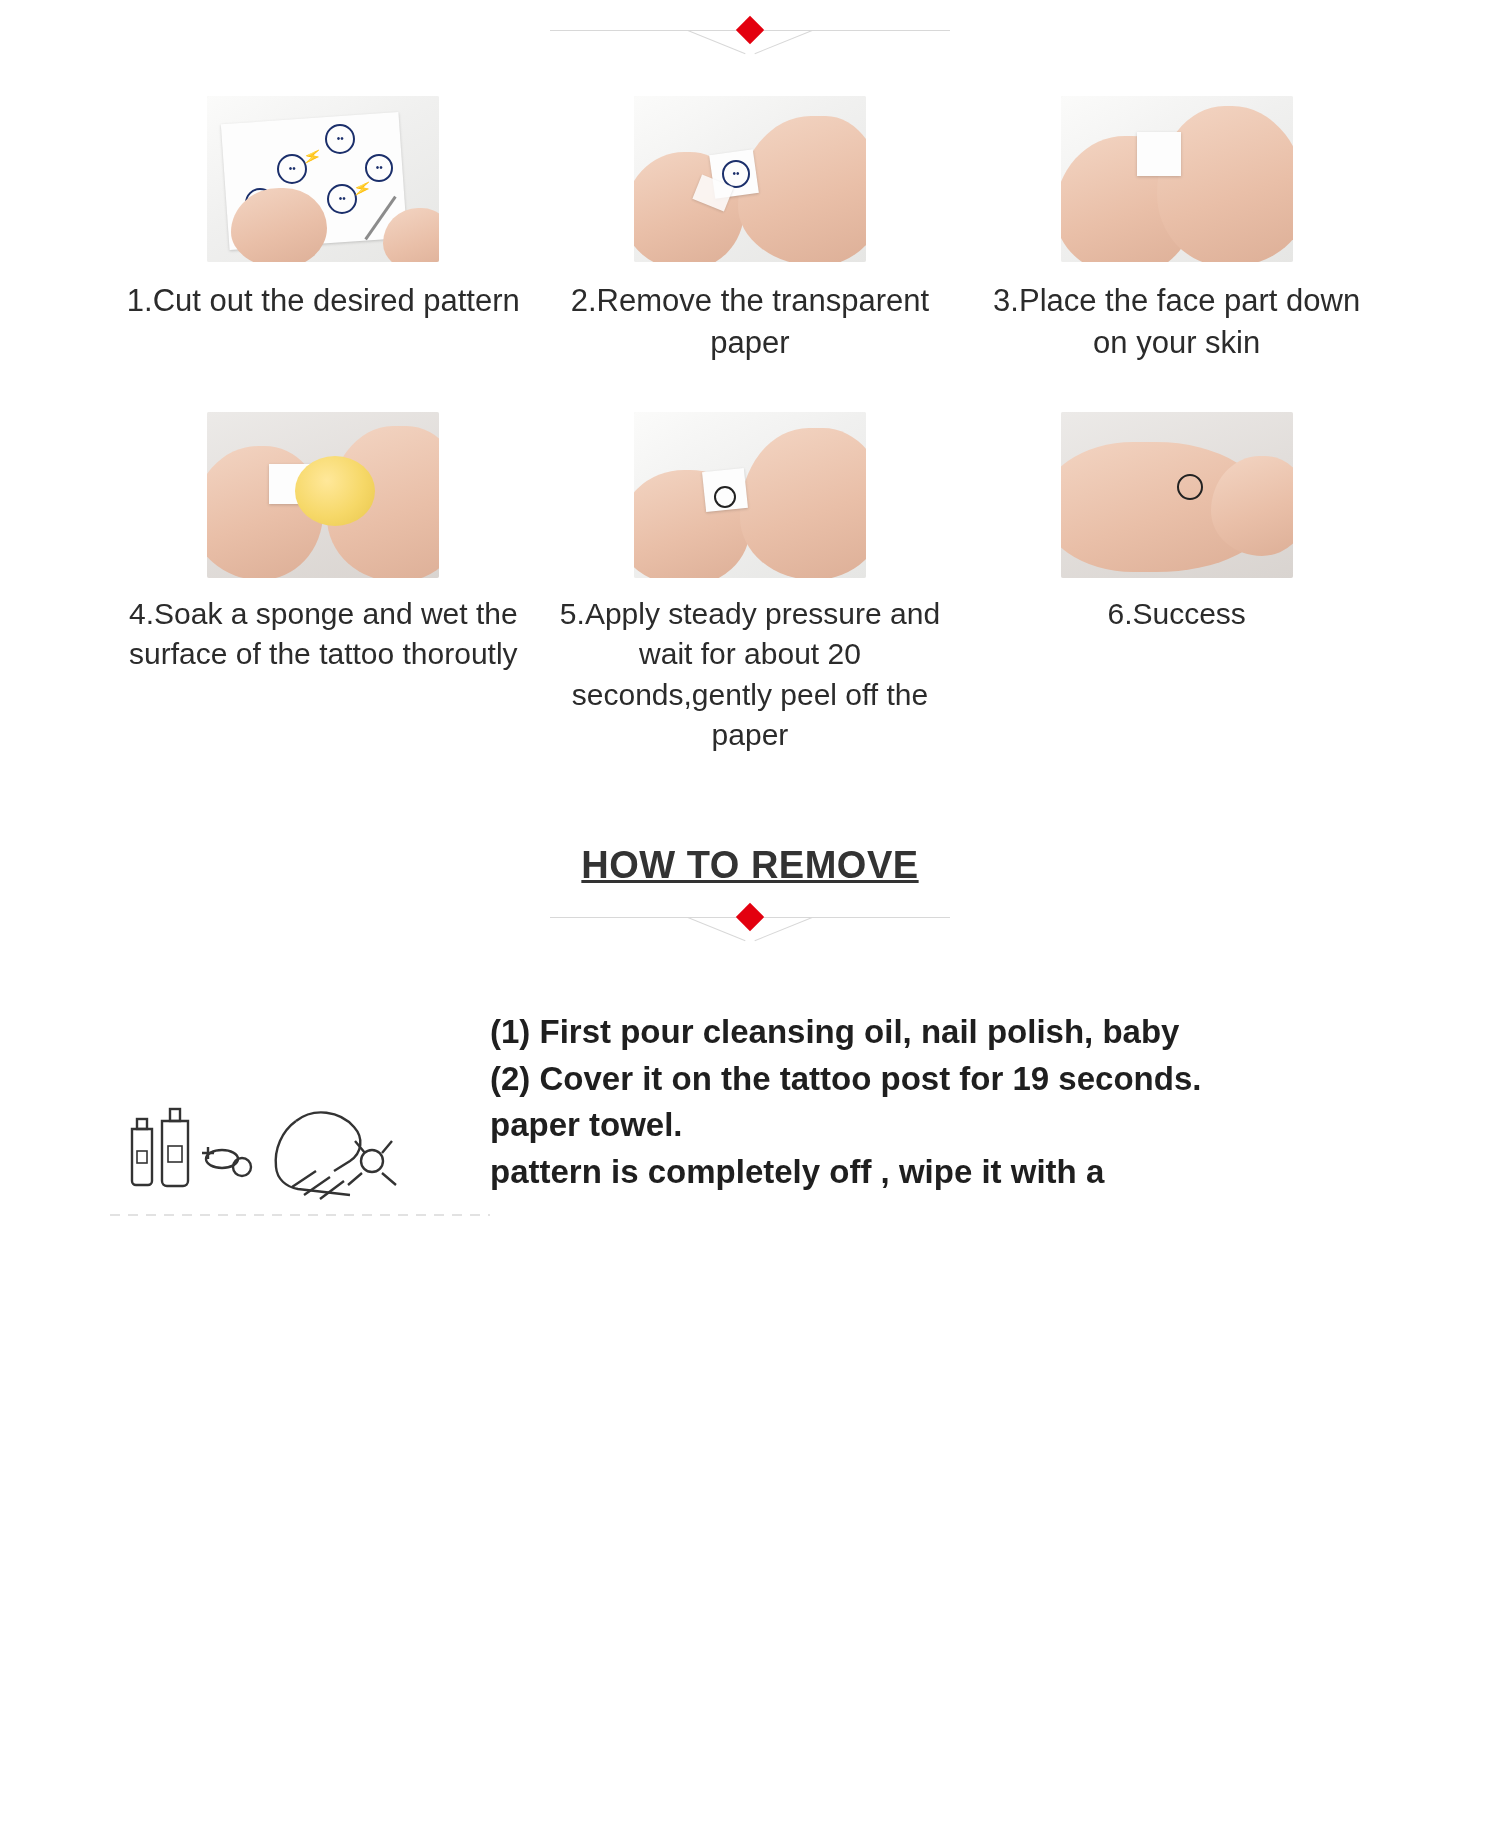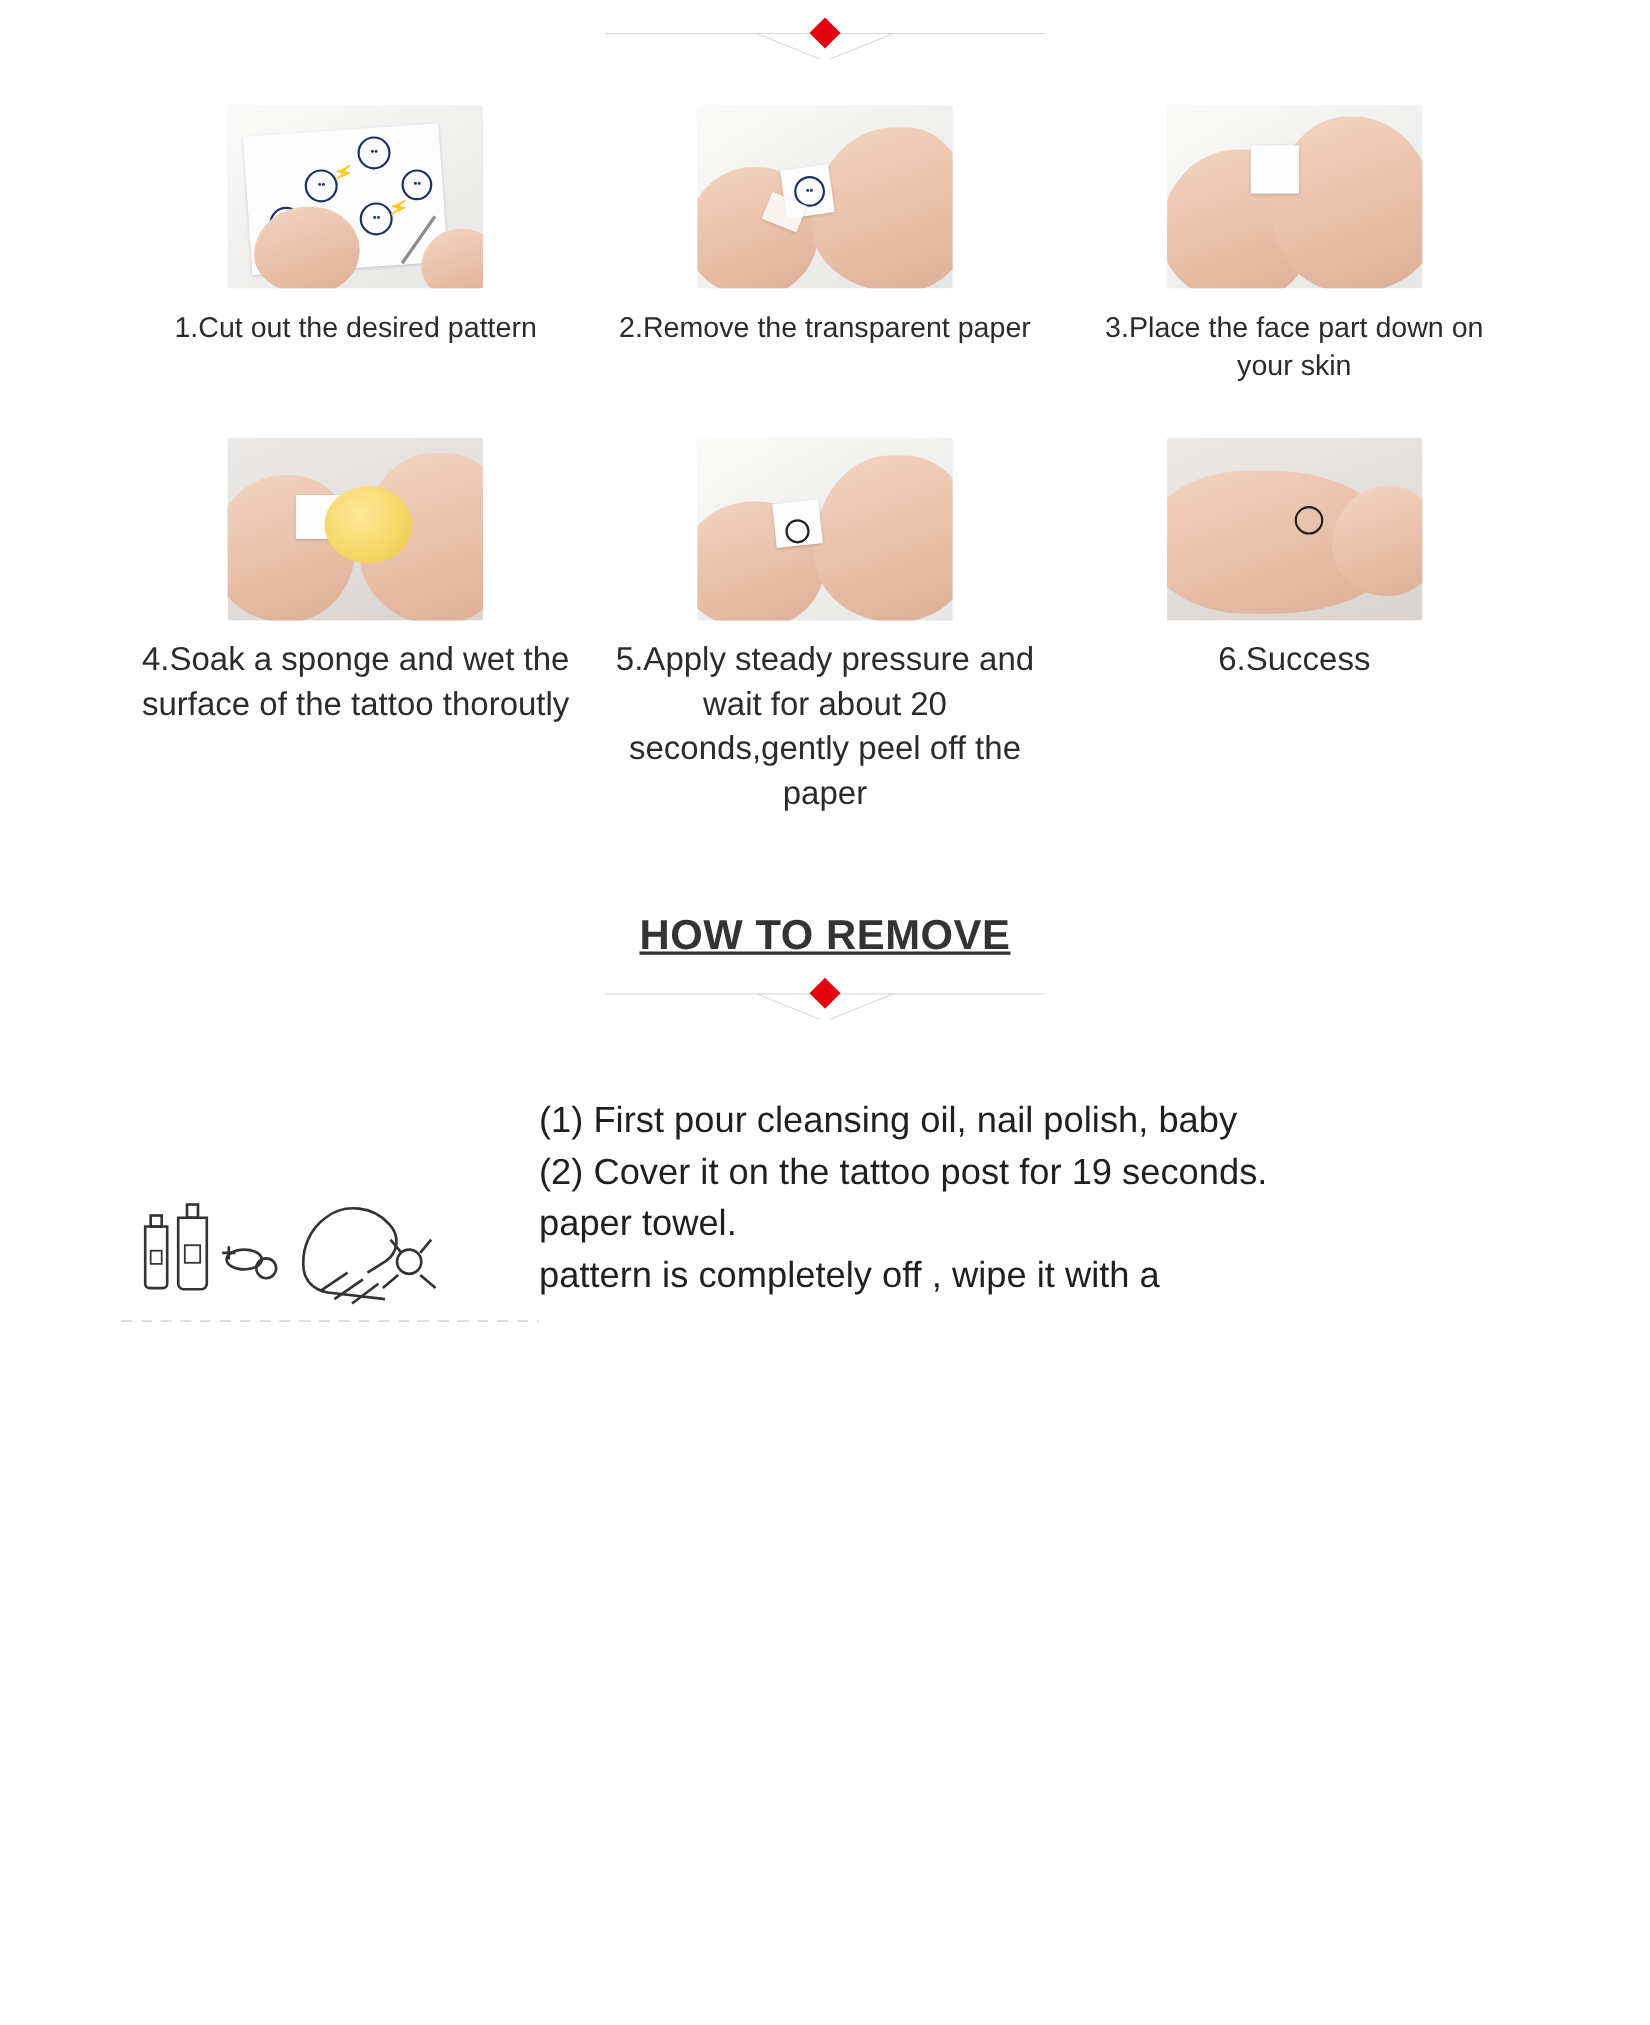--- a/index.html
+++ b/index.html
@@ -98,21 +98,21 @@
     width: 232px;
     height: 166px;
     border-radius: 2px;
     position: relative;
     overflow: hidden;
     background: #efefee;
   }
   .caption {
     margin-top: 18px;
     text-align: center;
-    font-size: 26px;
+    font-size: 31px;
     line-height: 1.35;
     color: #2b2b2b;
     max-width: 400px;
   }
   .steps-row-2 .caption { font-size: 30px; margin-top: 16px; }
 
   
   .bg-cloth {
     position: absolute; inset: 0;
     background:
@@ -177,20 +177,21 @@
     flex: 0 0 380px;
     position: relative;
     height: 240px;
   }
   .remove-text {
     flex: 1;
     font-size: 33px;
     line-height: 1.42;
     color: #1f1f1f;
     padding-top: 8px;
+    font-weight: bold;
   }
   .remove-text p { margin: 0; }
 </style>
 </head>
 <body>
 
 <div class="page">
 
   <div class="divider">
     <div class="line"></div>

